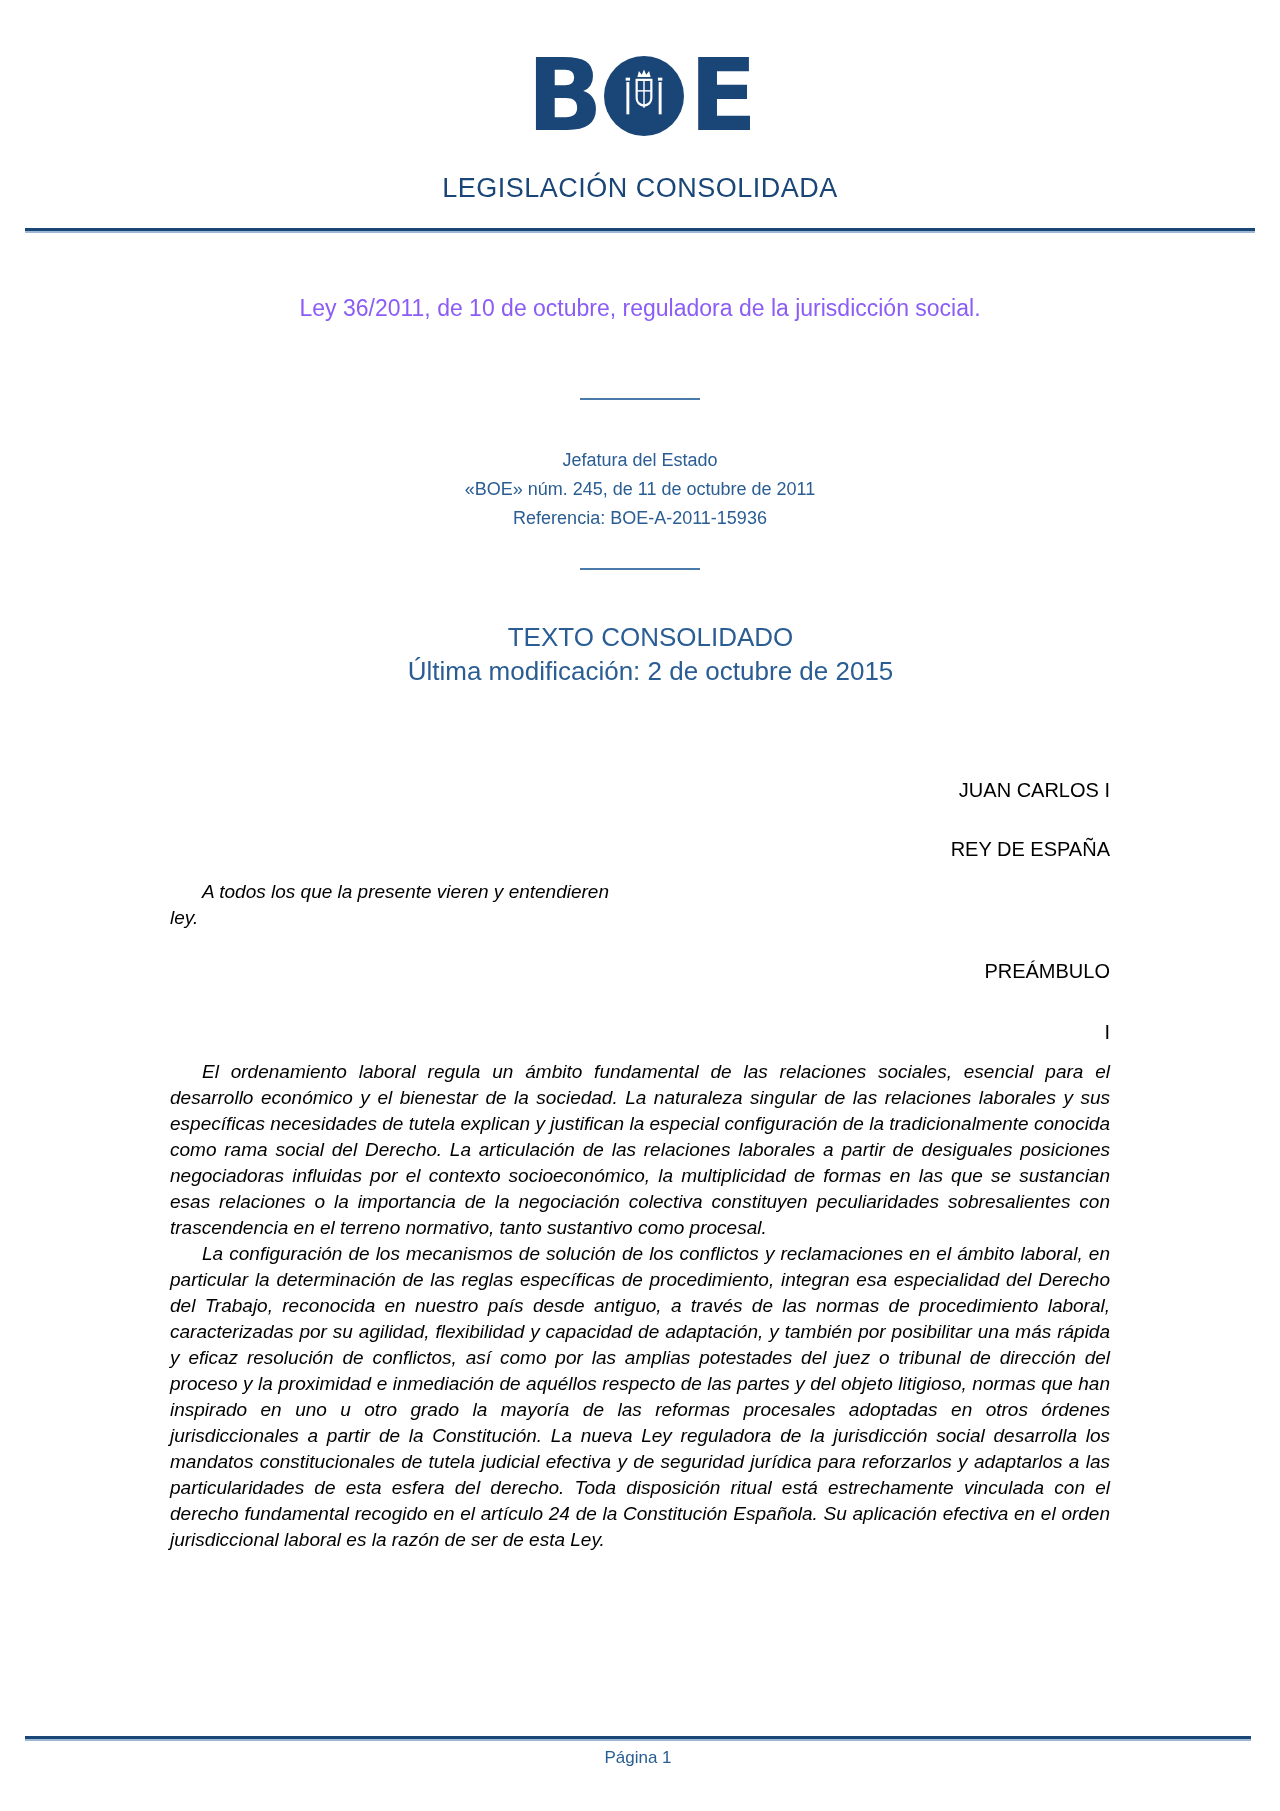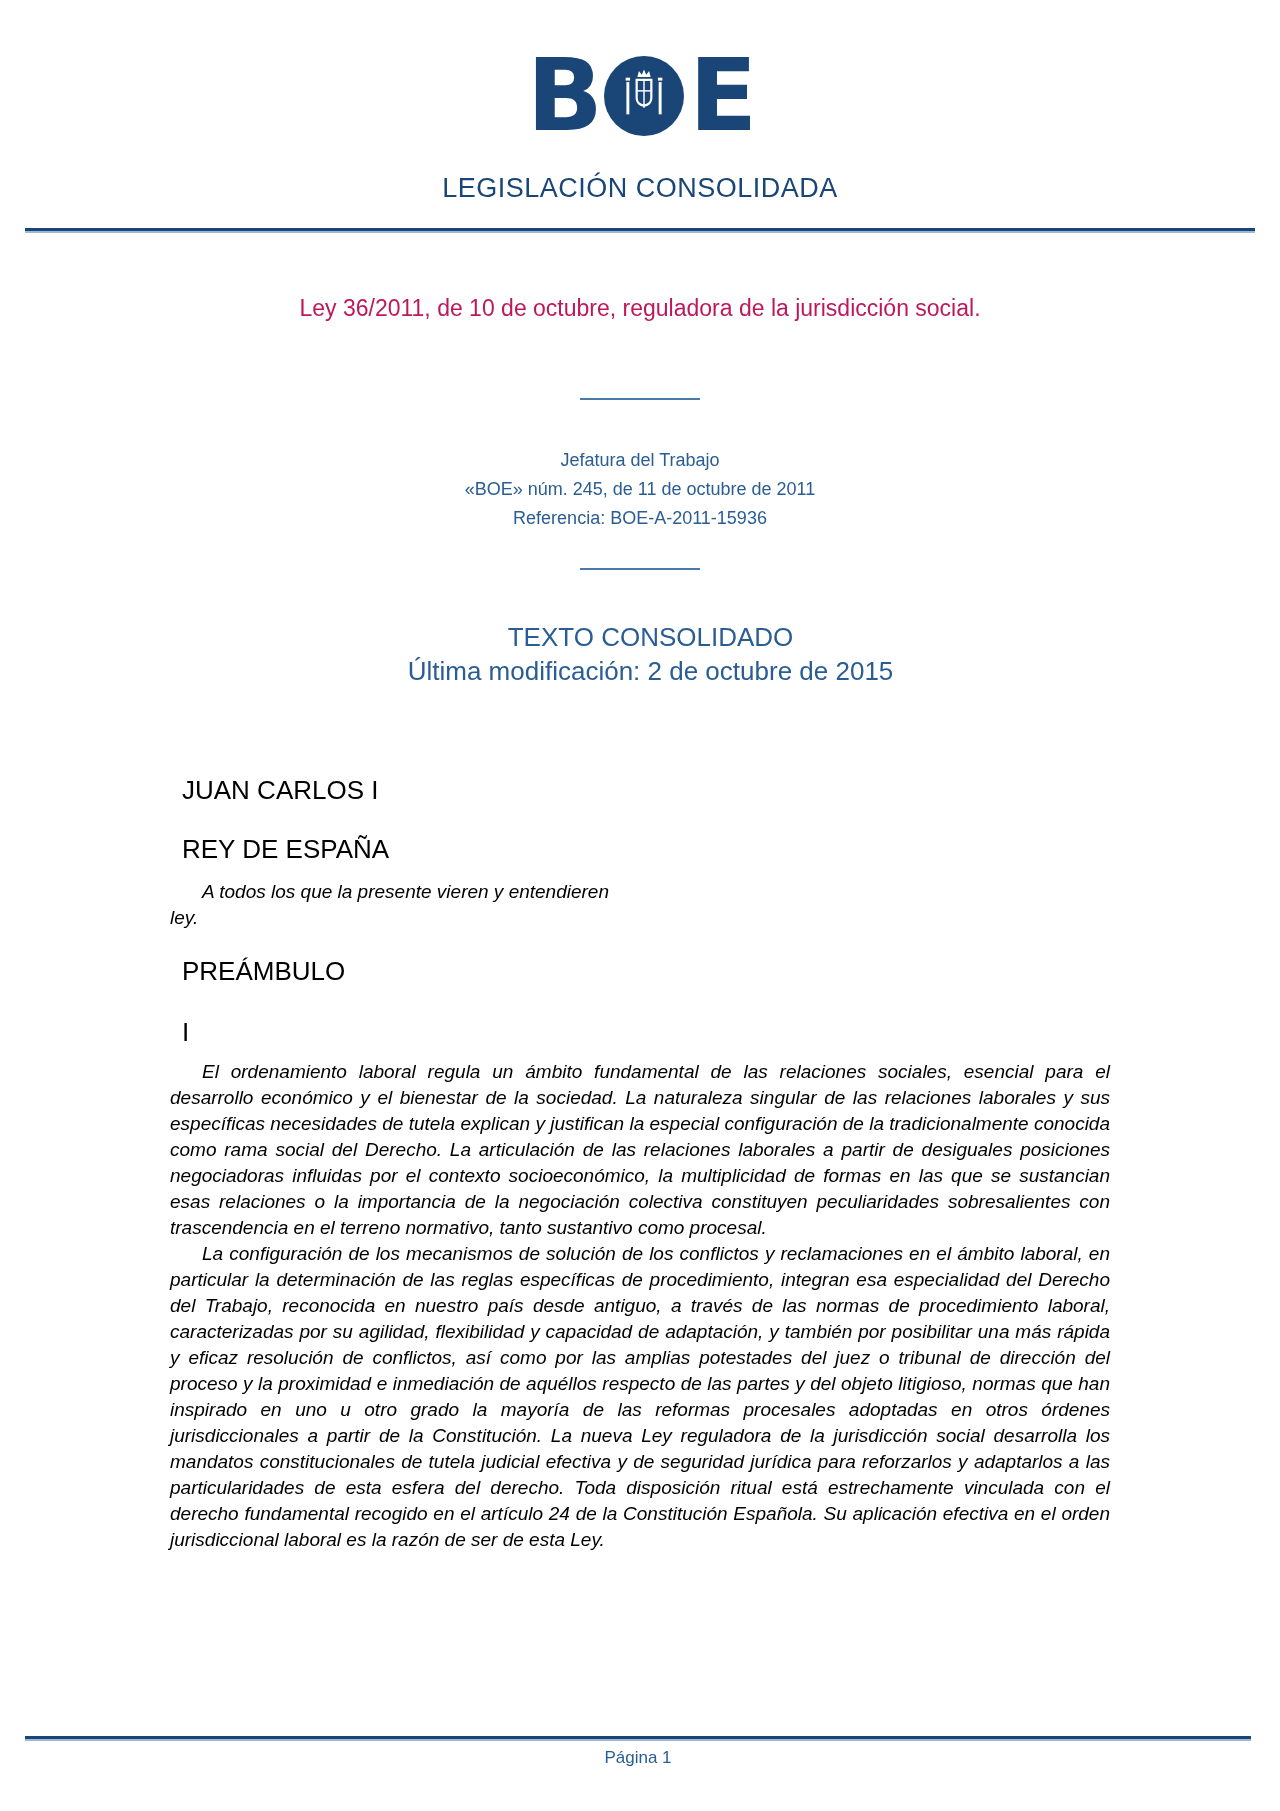--- a/index.html
+++ b/index.html
@@ -43,21 +43,21 @@
   .rule-double { margin: 26px 25px 0 25px; }
   .rule-dark  { height: 3px; background: #1A4577; }
   .rule-light { height: 2px; background: #9CB9D6; }
   
   .doc-title {
     margin: 62px 170px 0 170px;
     font-size: 23px;
     line-height: 27px;
     font-weight: normal;
     text-align: center;
-    color: #be185d;
+    color: #8b5cf6;
   }
   .small-divider {
     width: 120px; height: 2px;
     background: #4A7AA9;
     margin: 0 auto;
   }
   .divider-1 { margin-top: 76px; }
   .divider-2 { margin-top: 35px; }
   .meta-block {
     margin-top: 46px;
@@ -70,22 +70,22 @@
     margin-top: 50px;
     text-align: center;
     font-size: 26px;
     line-height: 34px;
     color: #2A5D93;
     padding-left: 21px;
   }
   
   .body-text { margin: 0 170px; font-size: 19px; line-height: 26px; }
   .centered-heading {
-    margin: 12px; font-weight: normal; font-size: 26px; line-height: 26px;
-    text-align: left; color: #000000;
+    margin: 0; font-weight: normal; font-size: 20px; line-height: 26px;
+    text-align: right; color: #000000;
   }
   .h-king    { margin-top: 89px; }
   .h-reytit  { margin-top: 33px; }
   .h-pream   { margin-top: 27px; }
   .h-secnum  { margin-top: 35px; }
   .body-text p { margin: 0; font-style: italic; }
   .p-intro   { margin-top: 17px !important; text-indent: 32px; }
   .p-stretch { text-indent: 32px; text-align: justify; text-align-last: justify; }
   .p-cont    { text-indent: 0; }
   .p-justify { text-align: justify; text-indent: 32px; }
@@ -130,21 +130,21 @@
     <div class="rule-light"></div>
   </div>
 
   <main>
 
     <h2 class="doc-title">Ley 36/2011, de 10 de octubre, reguladora de la jurisdicción social.</h2>
 
     <div class="small-divider divider-1"></div>
 
     <div class="meta-block">
-      <div>Jefatura del Trabajo</div>
+      <div>Jefatura del Estado</div>
       <div>«BOE» núm. 245, de 11 de octubre de 2011</div>
       <div>Referencia: BOE-A-2011-15936</div>
     </div>
 
     <div class="small-divider divider-2"></div>
 
     <div class="consolidated-block">
       <div>TEXTO CONSOLIDADO</div>
       <div>Última modificación: 2 de octubre de 2015</div>
     </div>

